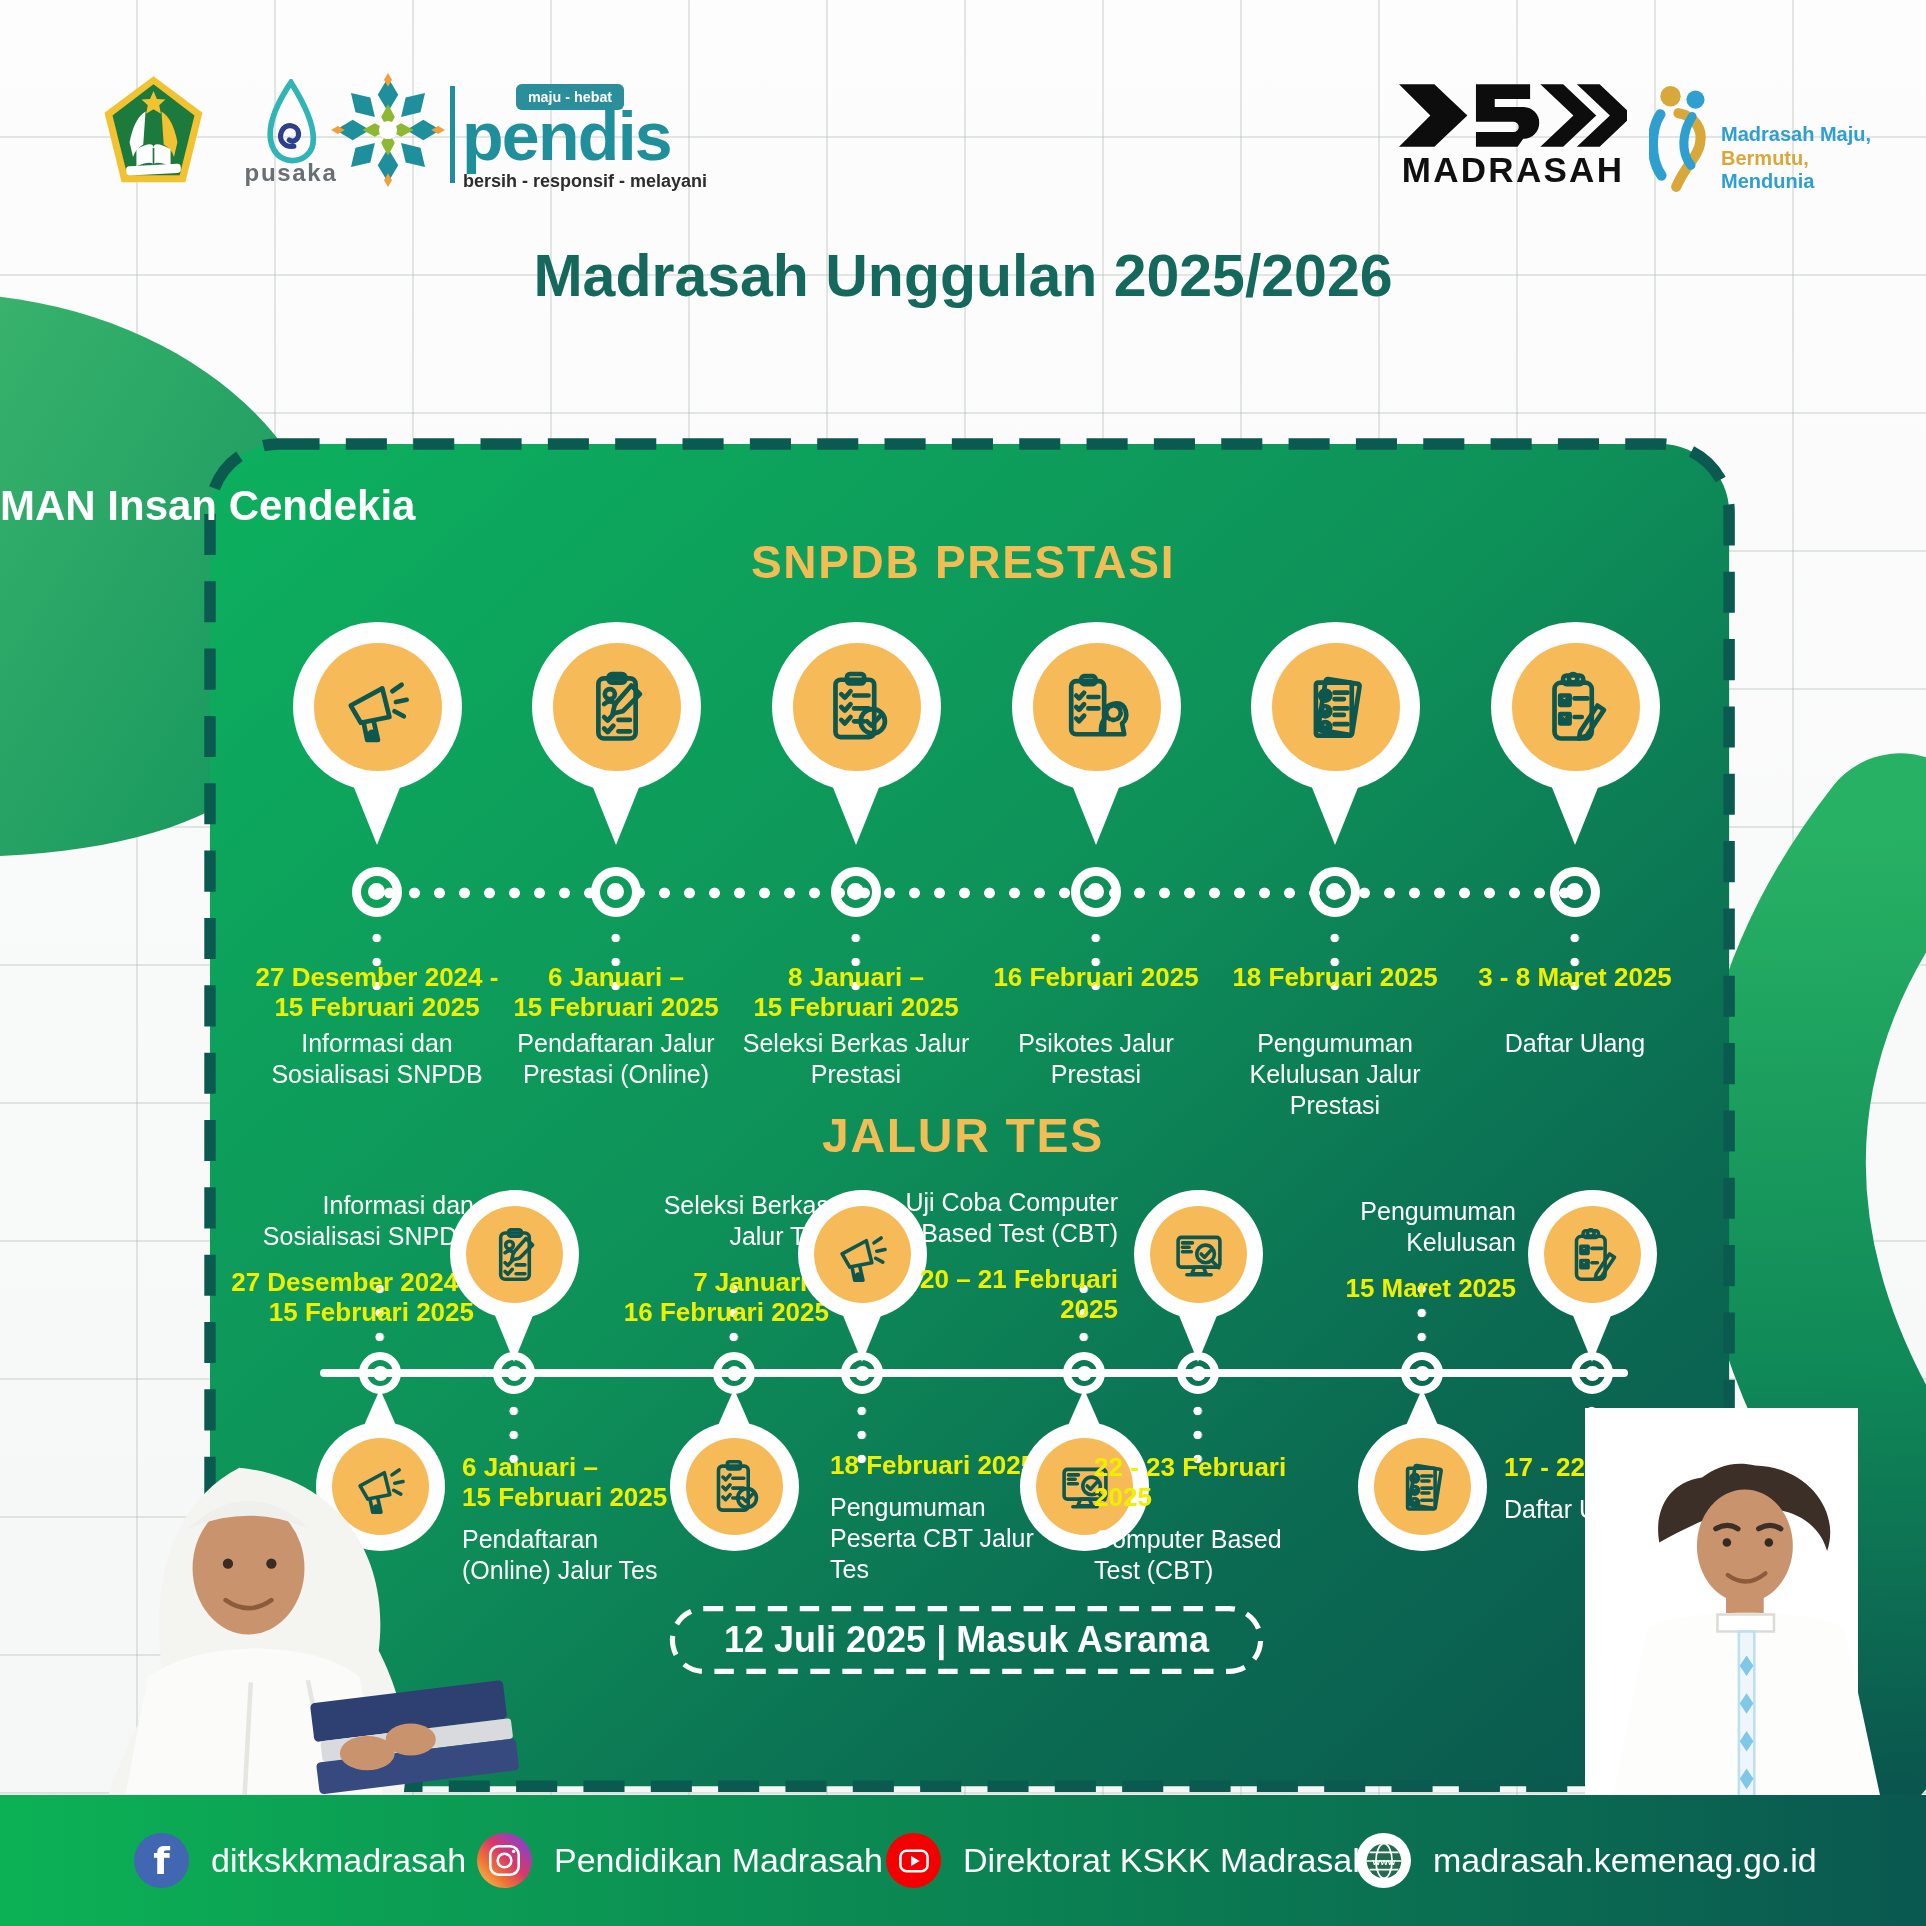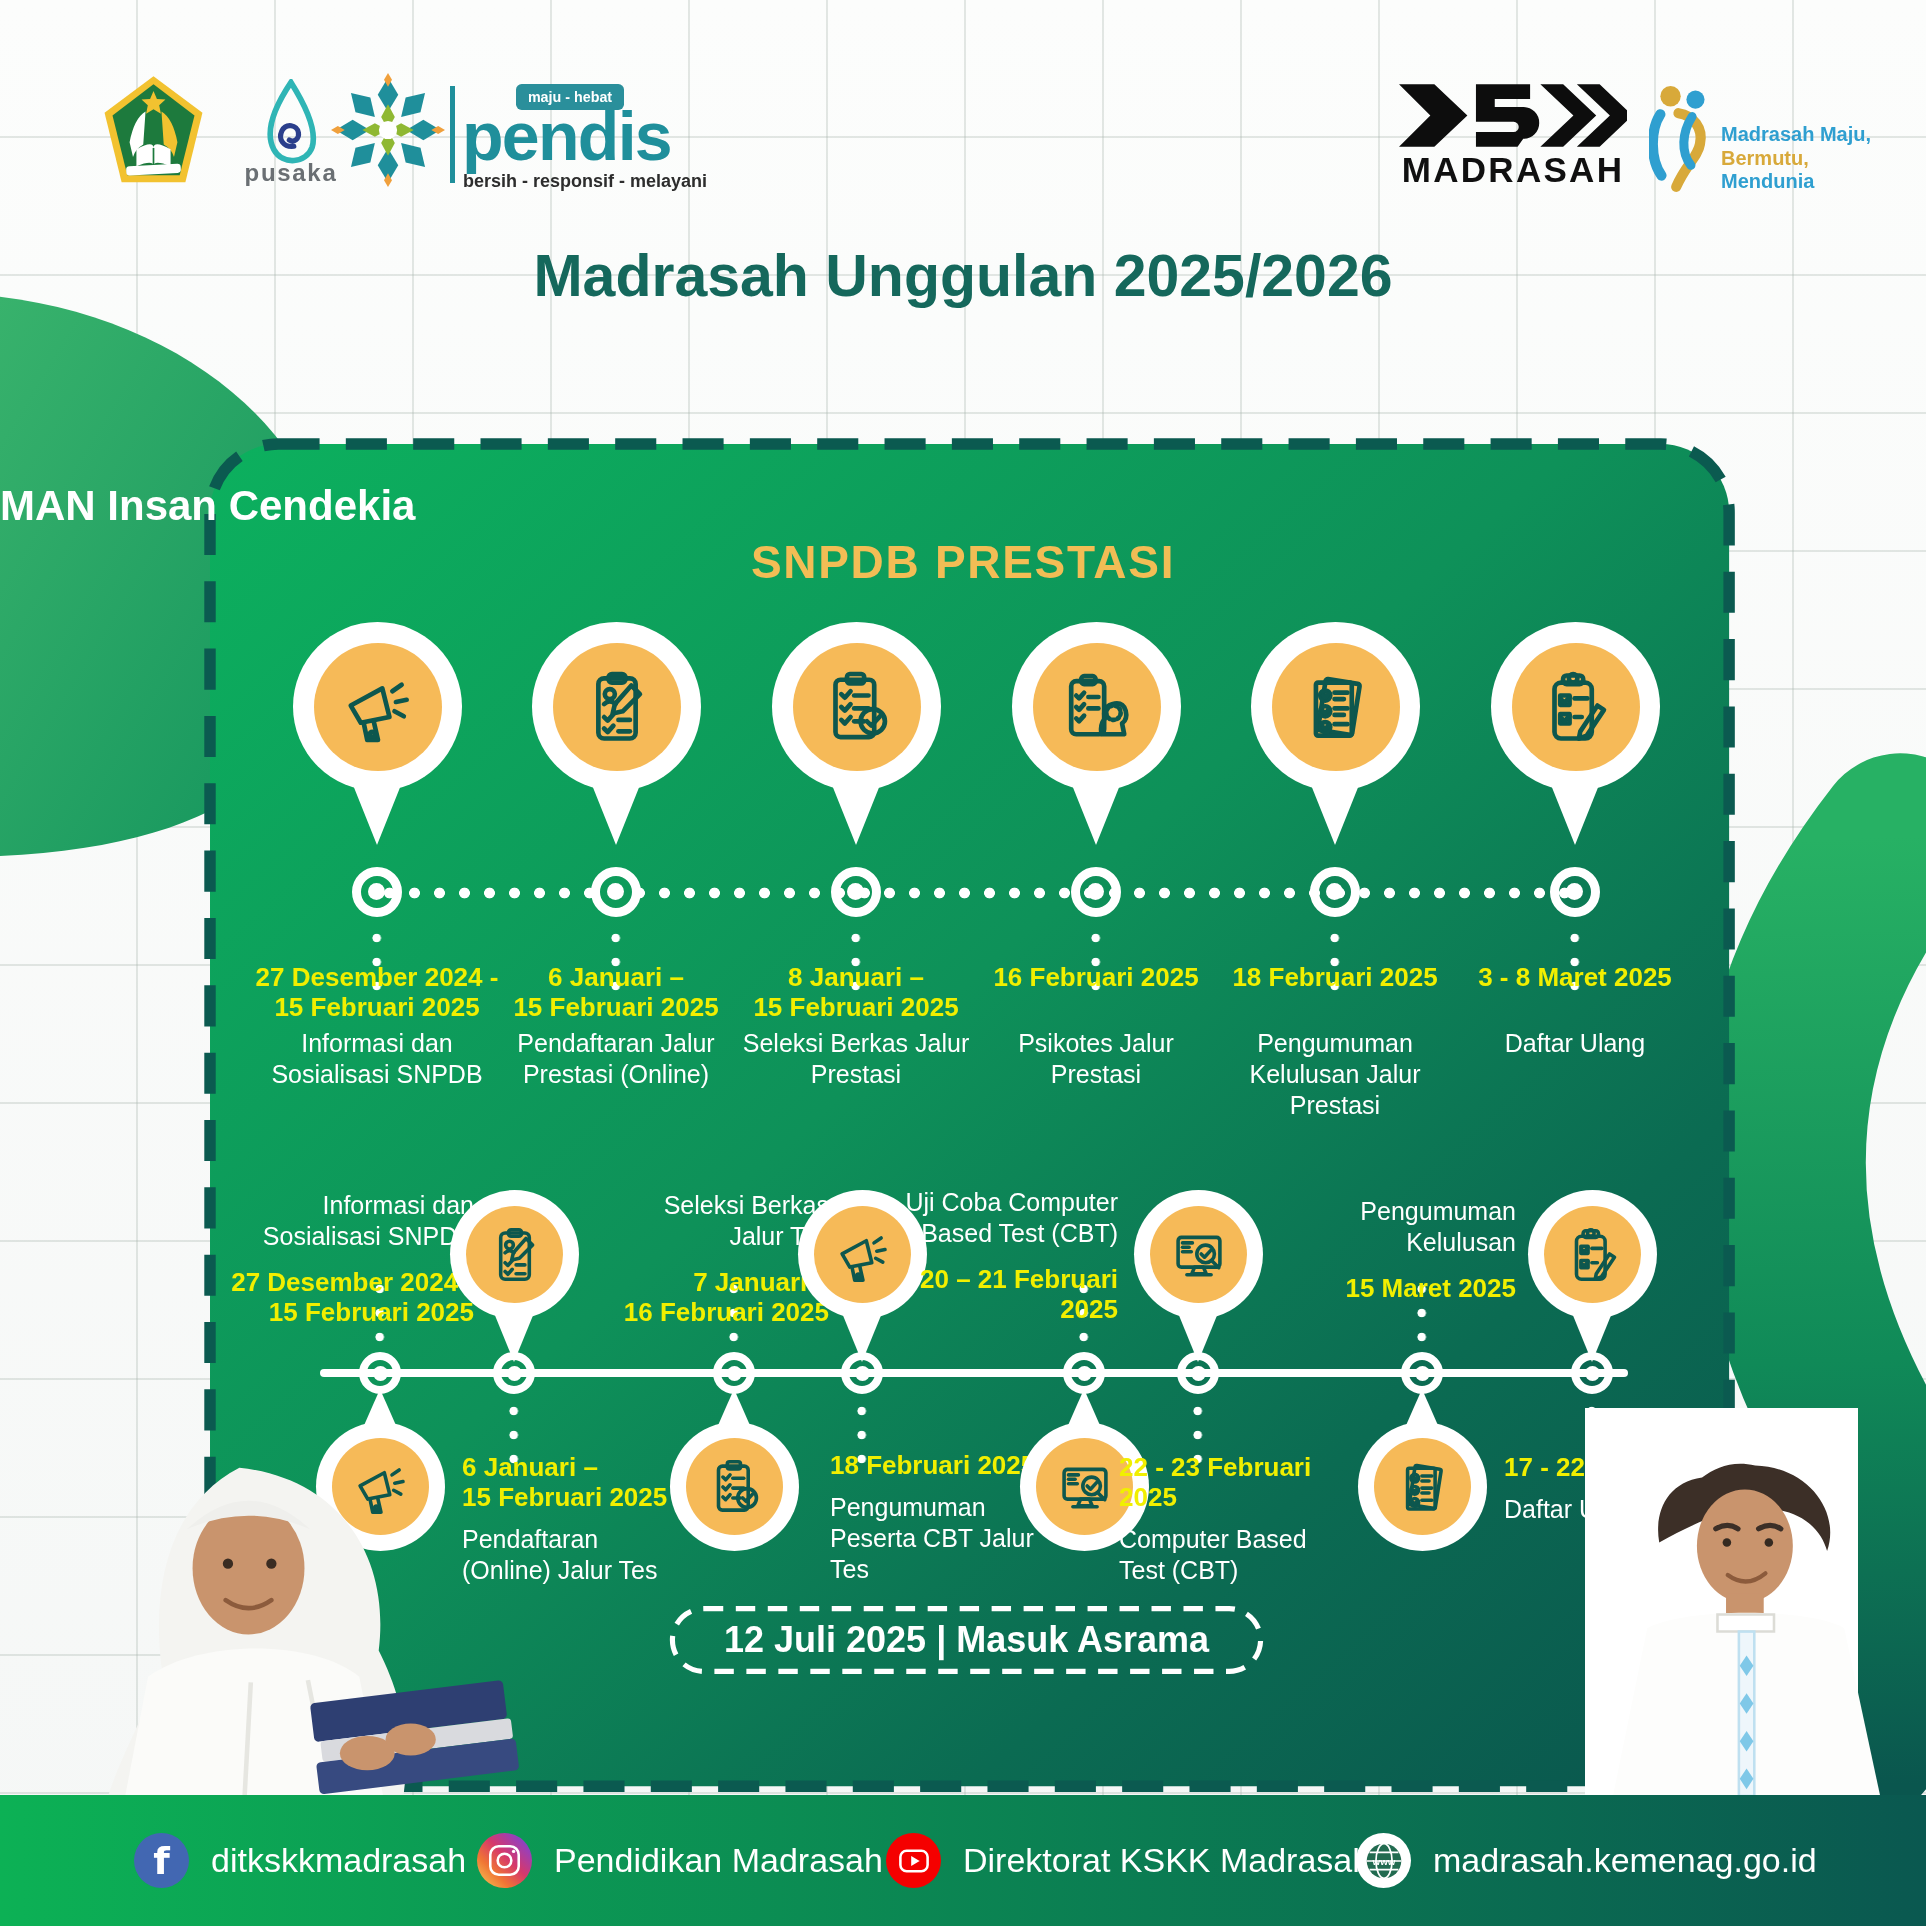--- a/index.html
+++ b/index.html
@@ -318,20 +318,21 @@
         </svg>
       </div>
     </div>
     <div class="tail-down abs" style="left:-24px;top:163px"></div>
     <div class="ring abs" style="left:-25px;top:245px;width:50px;height:50px"></div>
     <div class="vdots abs" style="left:-5.7px;top:304px;height:72px"></div>
     <div class="abs t1txt date" style="left:0;top:340px">3 - 8 Maret 2025</div>
     <div class="abs t1txt desc" style="left:0;top:406px">Daftar Ulang</div>
   </div>
 
+  <div class="abs track" style="left:0;top:1108px;font-size:48px">JALUR TES</div>
 
   <div class="abs line2" style="left:320px;top:1369px;width:1308px;height:8px"></div>
 
   <div class="abs" style="left:380px;top:1373px">
     <div class="vdots abs" style="left:-5.7px;top:-96px;height:70px"></div>
     <div class="ring sm abs" style="left:-21px;top:-21px;width:42px;height:42px"></div>
     <div class="tail-up abs" style="left:-22px;top:16px"></div>
     <div class="balloon abs" style="left:-64px;top:49px;width:129px;height:129px">
       <div class="orange" style="width:97px;height:97px">
         <svg width="66" height="66" viewBox="0 0 120 120" fill="none" stroke="#0d574e" stroke-width="6.5" stroke-linecap="round" stroke-linejoin="round">
@@ -471,21 +472,21 @@
           <circle cx="72" cy="58" r="16"></circle>
             <path d="M83 70 l13 13"></path>
             <path d="M64 58 l6 6 11 -12"></path>
         </svg>
       </div>
     </div>
     <div class="tail-down abs" style="left:-20.5px;top:-60px;border-left-width:20.5px;border-right-width:20.5px;border-top-width:49px"></div>
     <div class="ring sm abs" style="left:-21px;top:-21px;width:42px;height:42px"></div>
     <div class="vdots abs" style="left:-5.7px;top:26px;height:67px"></div>
   </div>
-  <div class="abs t2below" style="left:1119px;top:1452px;width:240px">
+  <div class="abs t2below" style="left:1094px;top:1452px;width:240px">
     <div class="date">22 - 23 Februari
 2025</div>
     <div class="desc">Computer Based
 Test (CBT)</div>
   </div>
 
   <div class="abs" style="left:1422px;top:1373px">
     <div class="vdots abs" style="left:-5.7px;top:-96px;height:70px"></div>
     <div class="ring sm abs" style="left:-21px;top:-21px;width:42px;height:42px"></div>
     <div class="tail-up abs" style="left:-22px;top:16px"></div>

